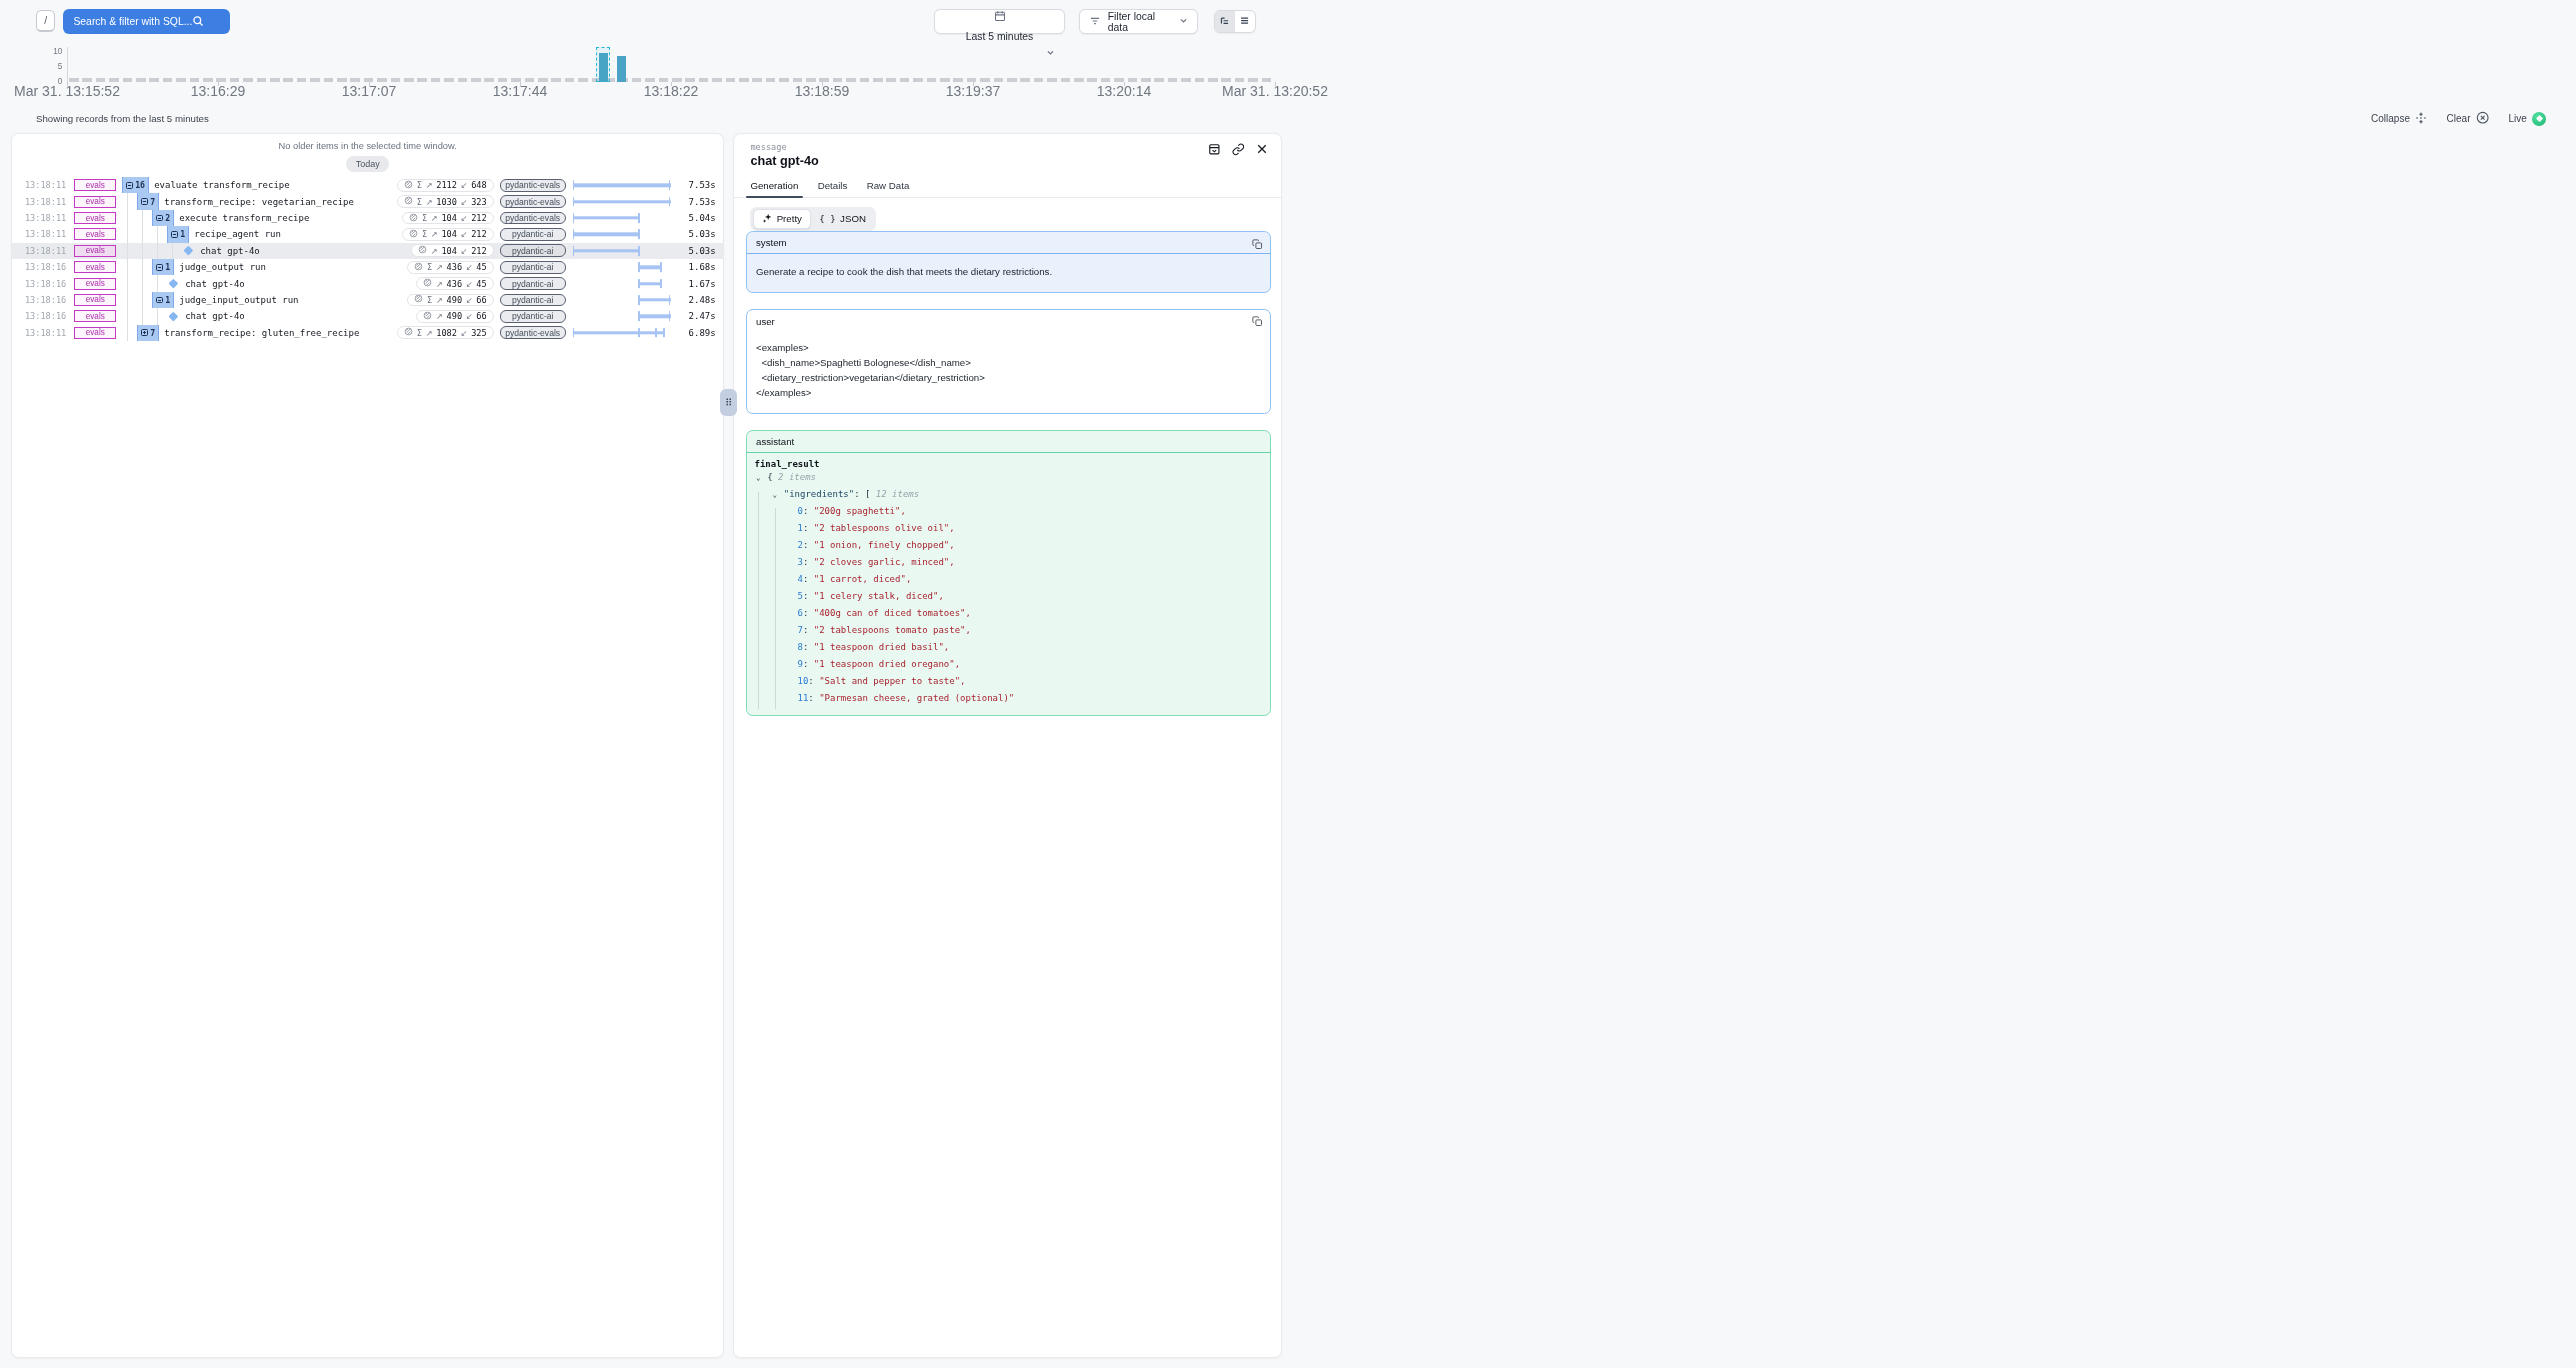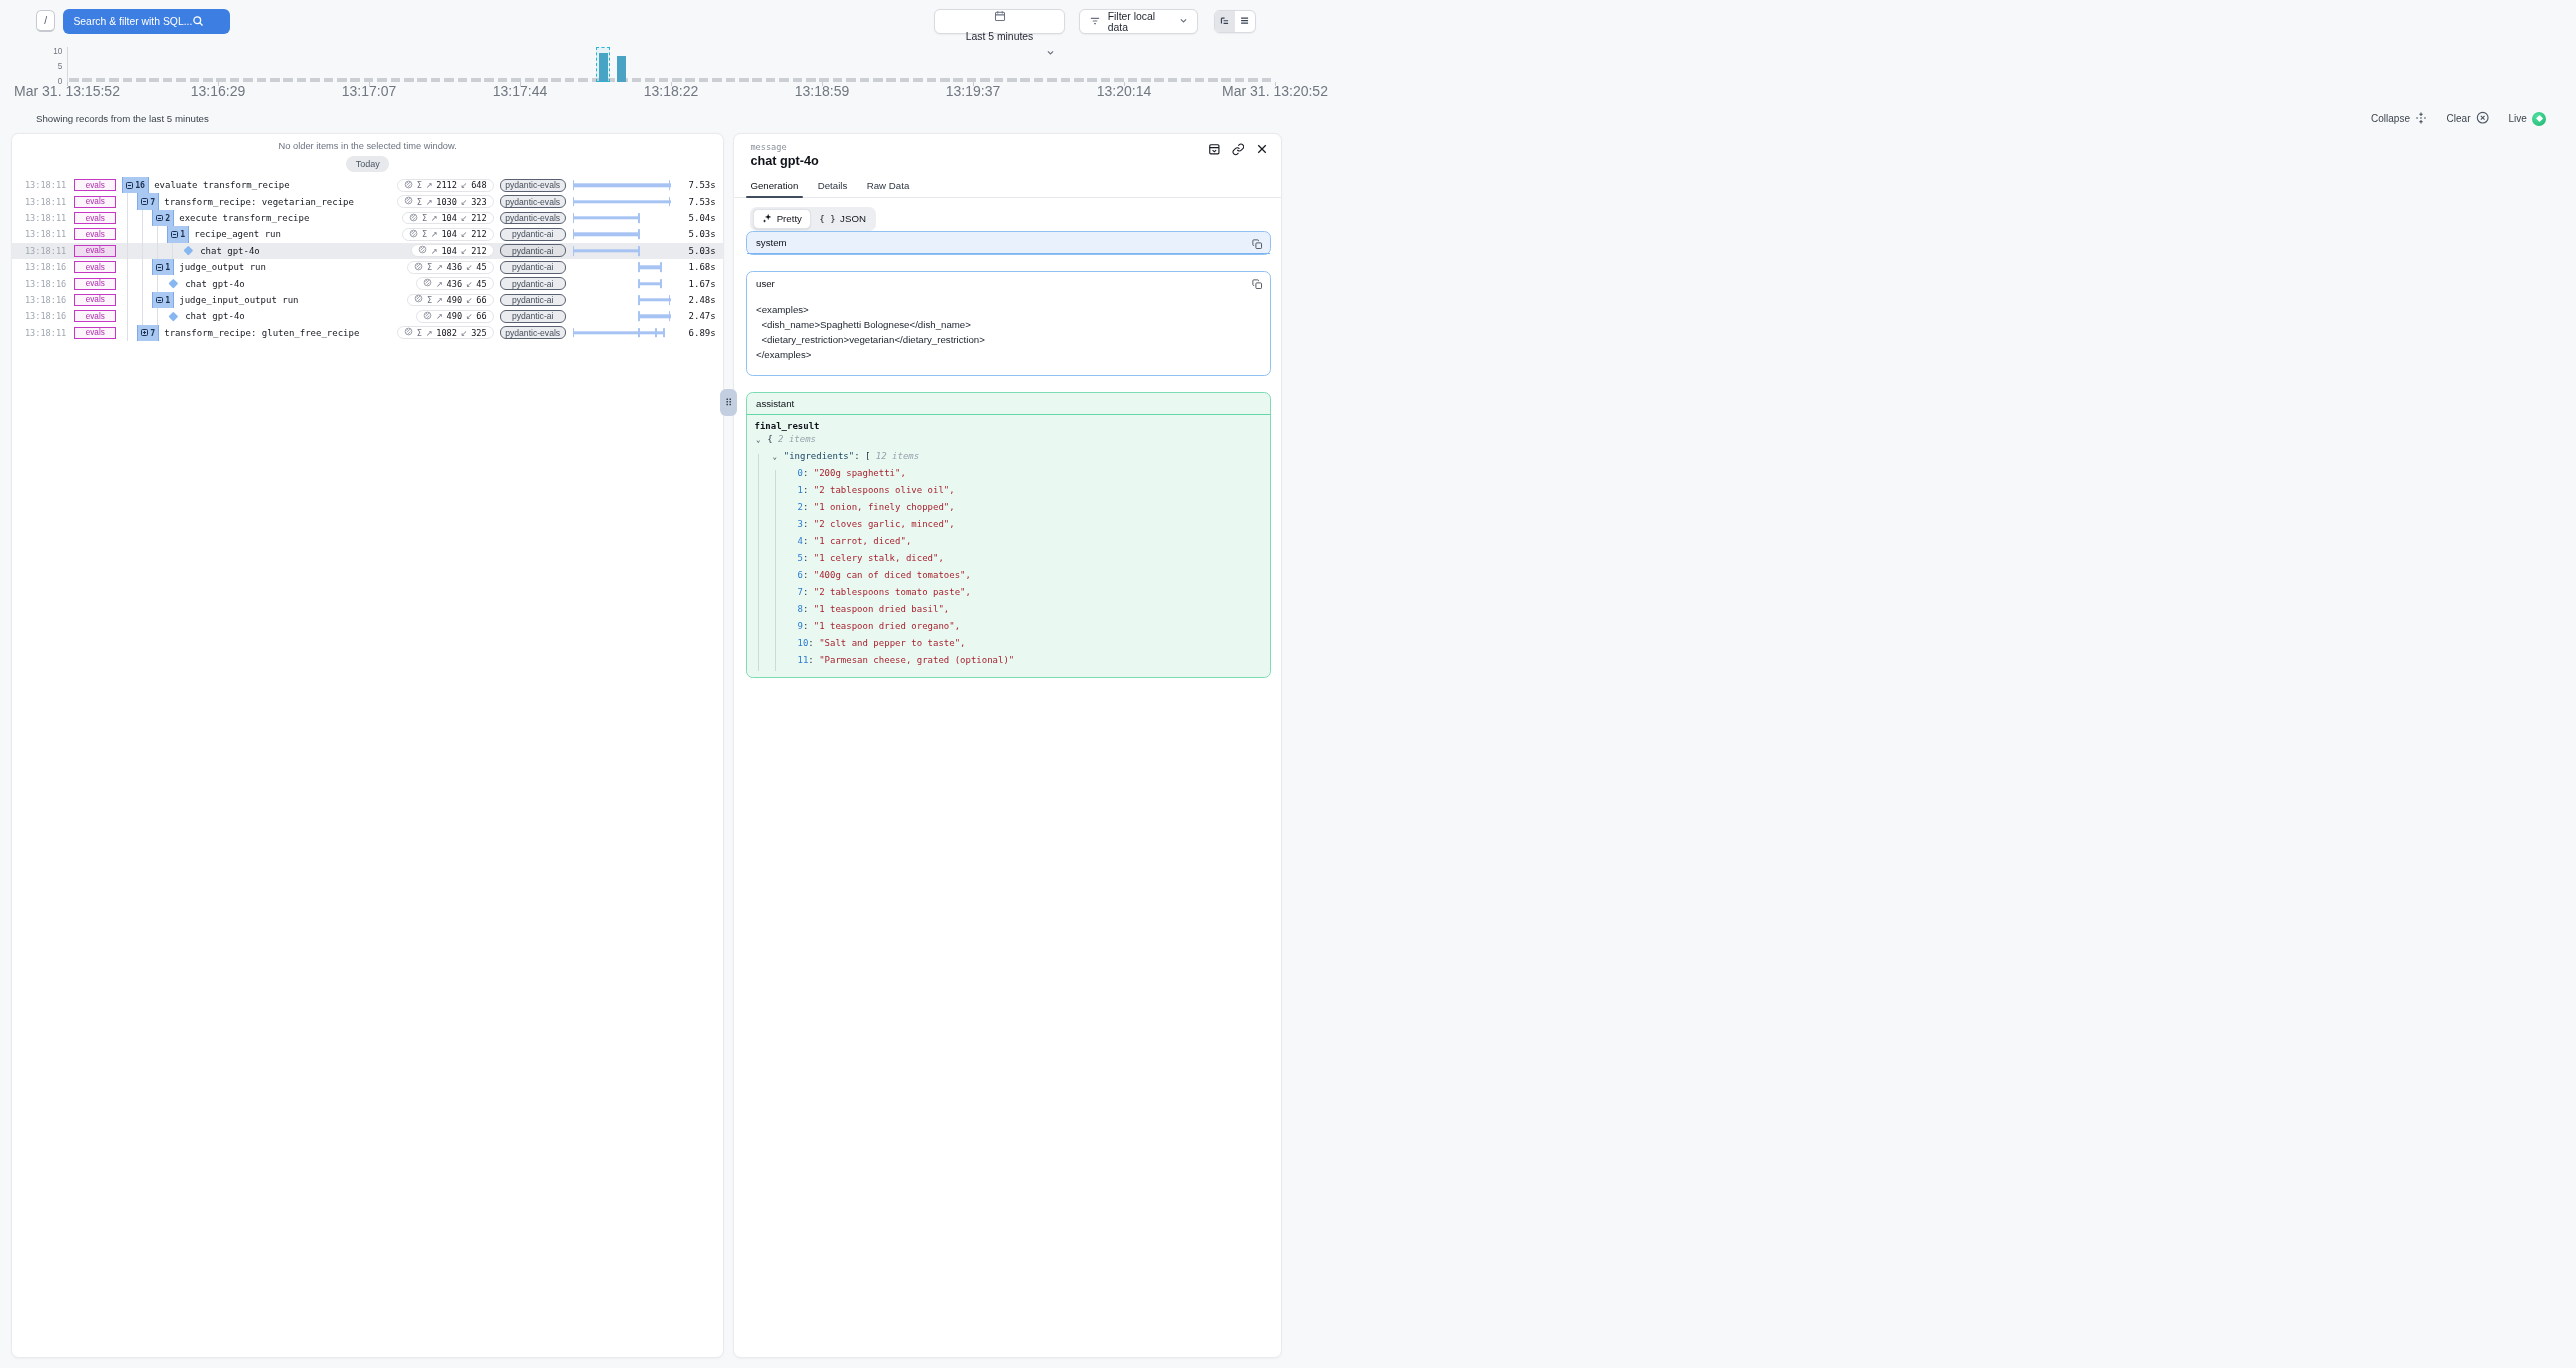--- a/index.html
+++ b/index.html
@@ -637,20 +637,21 @@
 
   <div class="cards">
     <div class="card system">
       <div class="chead">system</div>
       <span class="copy-ic">
         <svg width="10.4" height="10.4" viewBox="0 0 24 24" fill="none" stroke="#3c434d" stroke-width="2">
           <rect x="9" y="9" width="13" height="13" rx="2"></rect>
             <path d="M5 15H4a2 2 0 01-2-2V4a2 2 0 012-2h9a2 2 0 012 2v1"></path>
           </svg>
       </span>
+      <div class="cbody">Generate a recipe to cook the dish that meets the dietary restrictions.</div>
     </div>
 
     <div class="card user">
       <div class="chead">user</div>
       <span class="copy-ic">
         <svg width="10.4" height="10.4" viewBox="0 0 24 24" fill="none" stroke="#3c434d" stroke-width="2">
           <rect x="9" y="9" width="13" height="13" rx="2"></rect>
             <path d="M5 15H4a2 2 0 01-2-2V4a2 2 0 012-2h9a2 2 0 012 2v1"></path>
           </svg>
       </span>

